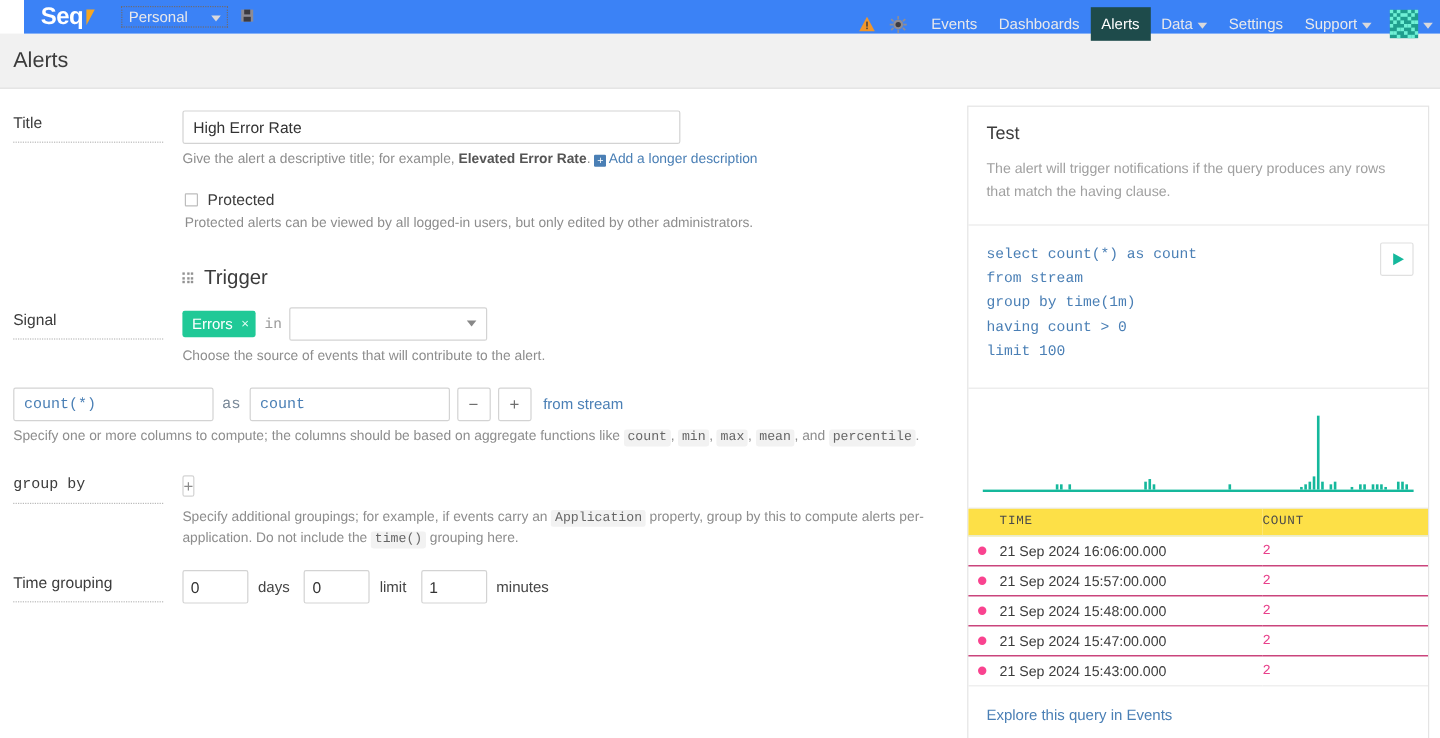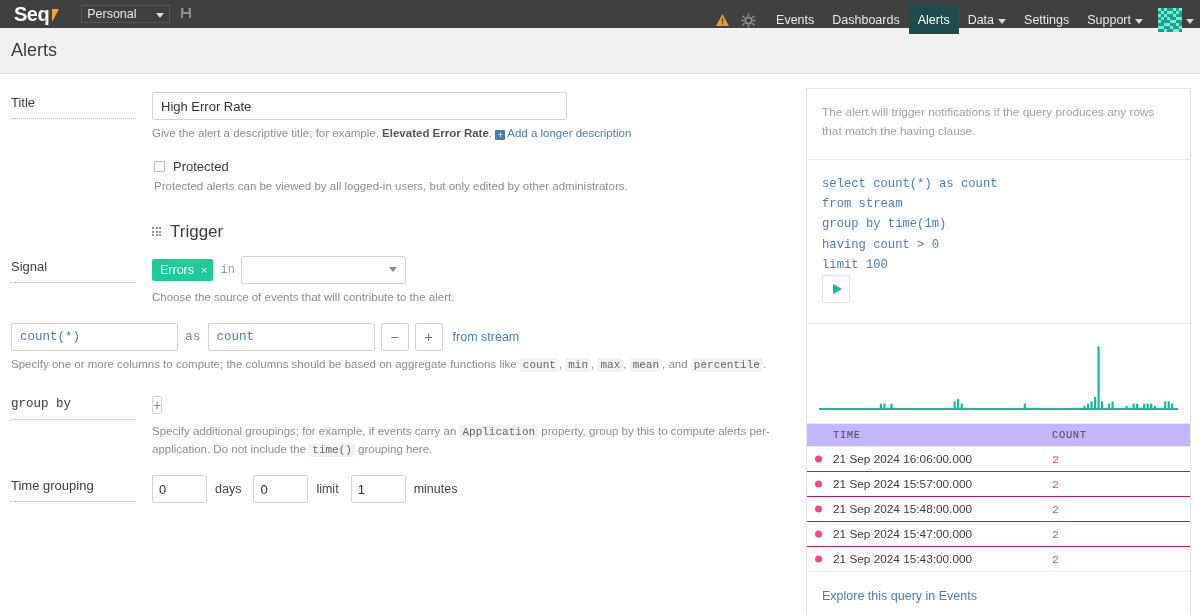--- a/index.html
+++ b/index.html
@@ -11,25 +11,26 @@
     background: #ffffff;
     font-family: "Liberation Sans", sans-serif;
     font-size: 13px;
     color: #333;
     -webkit-font-smoothing: antialiased;
   }
 
   
   .topnav {
     height: 28px;
-    background: #404040;
+    background: #3b82f6;
     display: flex;
     align-items: center;
     padding: 0 8px 0 14px;
     position: relative;
+    margin-left: 20px;
   }
   .brand {
     display: flex;
     align-items: baseline;
     color: #fff;
     font-size: 20px;
     font-weight: bold;
     letter-spacing: -0.5px;
     margin-right: 22px;
     line-height: 1;
@@ -377,21 +378,20 @@
     color: #a0a0a0;
     line-height: 1.65;
     margin: 0;
   }
   .query-sec {
     display: flex;
     align-items: flex-start;
     justify-content: space-between;
     padding: 14px 12px 20px 15px;
     border-bottom: 1px solid #e9e9e9;
-    flex-direction: column;
   }
   pre.query {
     margin: 0;
     font-family: "Liberation Mono", "DejaVu Sans Mono", monospace;
     font-size: 12.2px;
     line-height: 1.66;
     color: #4a7fb5;
     white-space: pre;
   }
   .runbtn {
@@ -411,21 +411,21 @@
     margin-left: 2px;
   }
   .chart-sec {
     padding: 10px 10px 4px 10px;
     border-bottom: 1px solid #e9e9e9;
     height: 100px;
   }
   
   .rtable { width: 100%; border-collapse: collapse; }
   .rtable thead th {
-    background: #c4b5fd;
+    background: #fde047;
     font-family: "Liberation Mono", "DejaVu Sans Mono", monospace;
     font-size: 10.5px;
     letter-spacing: .6px;
     color: #4a4a4a;
     font-weight: normal;
     text-align: left;
     padding: 5px 6px 5px 0;
     border-bottom: 1px solid #e4eeed;
   }
   .rtable thead th.c-time { padding-left: 26px; width: 64%; }
@@ -671,20 +671,21 @@
 
       </div>
     </div>
 
   </div>
 
   <div class="rightcol">
     <div class="panel">
 
       <div class="panel-sec">
+        <h2>Test</h2>
         <p class="panel-desc">The alert will trigger notifications if the query produces any rows that match the having clause.</p>
       </div>
 
       <div class="query-sec">
         <pre class="query"><span>select count(*) as count</span>
 <span>from stream</span>
 <span>group by time(1m)</span>
 <span>having count &gt; 0</span>
 <span>limit 100</span></pre>
         <div class="runbtn">

